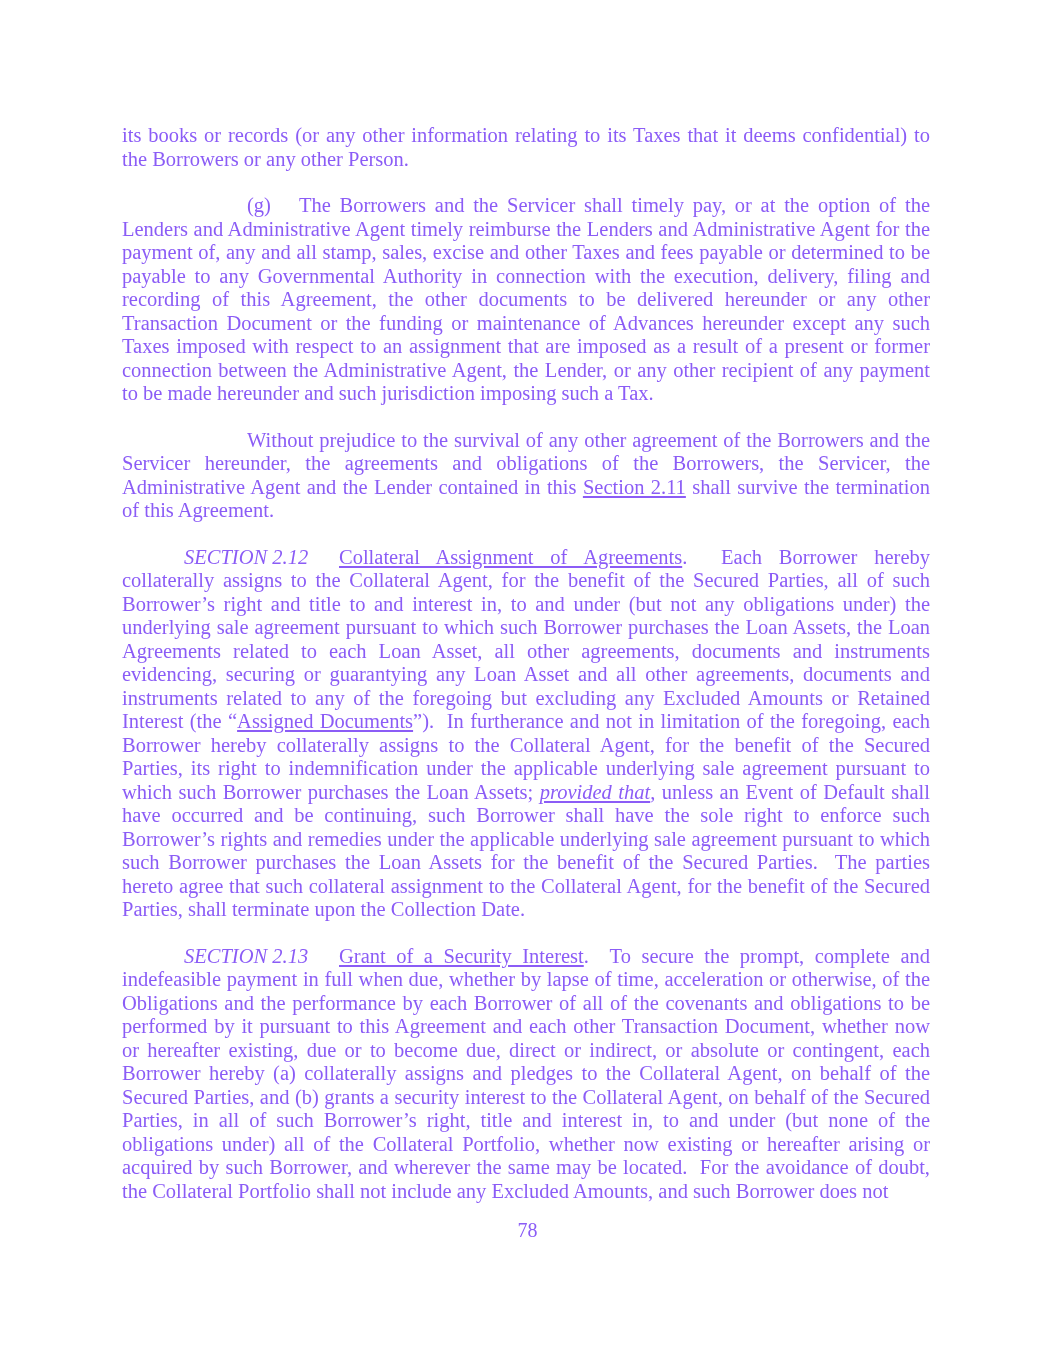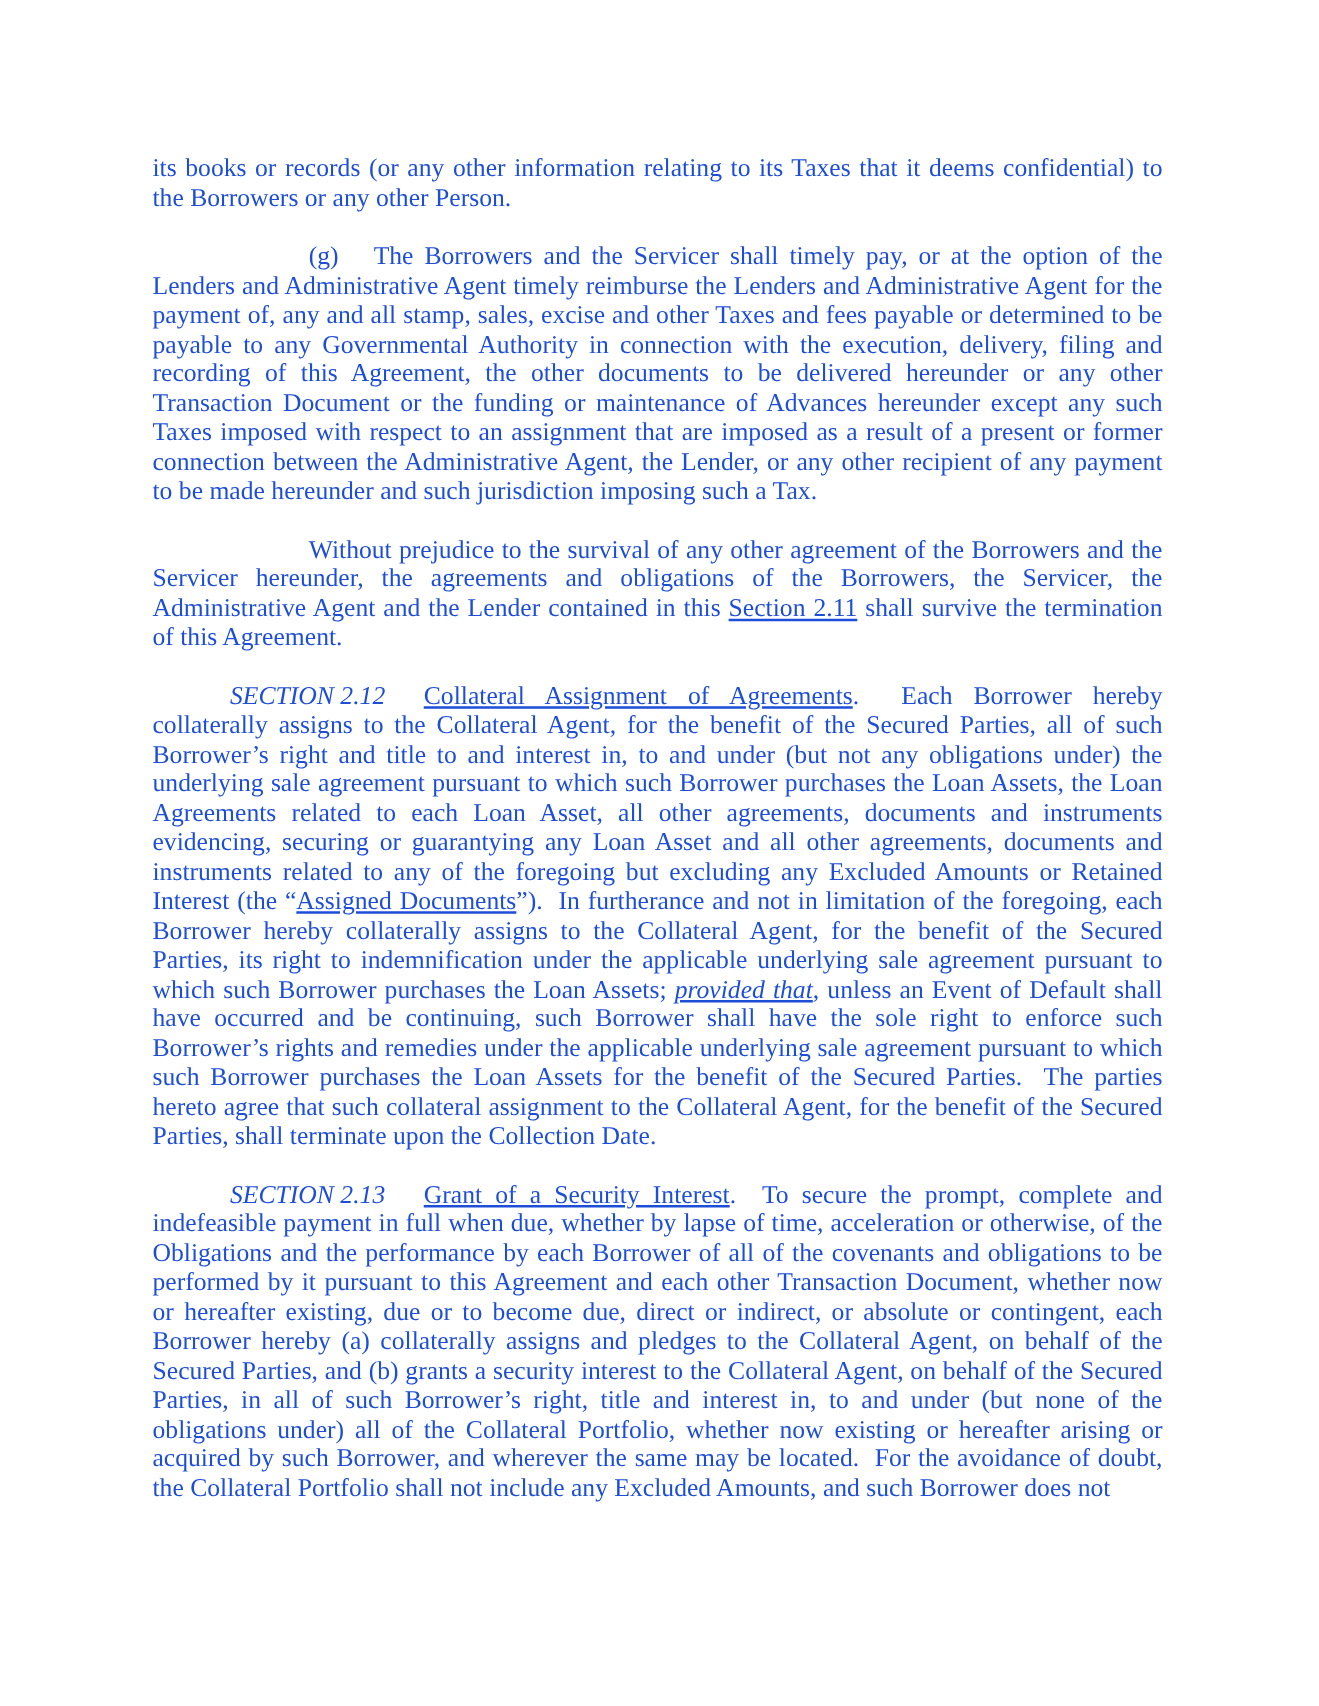--- a/index.html
+++ b/index.html
@@ -3,21 +3,21 @@
 <meta charset="utf-8">
 <style>
   * { margin: 0; padding: 0; box-sizing: border-box; }
   html, body { background: #e8e8e8; }
   .page {
     position: relative;
     width: 1055px;
     height: 1365px;
     margin: 0 auto;
     background: #ffffff;
-    color: #1d4ed8;
+    color: #8b5cf6;
     font-family: "Liberation Serif", "DejaVu Serif", serif;
     overflow: hidden;
   }
   .textblock {
     position: absolute;
     left: 122px;
     top: 124px;
     width: 808px;
   }
   .para {
@@ -56,13 +56,14 @@
 <body>
 
 <div class="page">
   <div class="textblock">
       <p class="para body"><span>its books or records (or any other information relating to its Taxes that it deems confidential) to the Borrowers or any other Person.</span></p>
       <p class="para indent"><span>(g)</span><span class="hgap" style="width: 28px;"></span><span>The Borrowers and the Servicer shall timely pay, or at the option of the Lenders and Administrative Agent timely reimburse the Lenders and Administrative Agent for the payment of, any and all stamp, sales, excise and other Taxes and fees payable or determined to be payable to any Governmental Authority in connection with the execution, delivery, filing and recording of this Agreement, the other documents to be delivered hereunder or any other Transaction Document or the funding or maintenance of Advances hereunder except any such Taxes imposed with respect to an assignment that are imposed as a result of a present or former connection between the Administrative Agent, the Lender, or any other recipient of any payment to be made hereunder and such jurisdiction imposing such a Tax.</span></p>
       <p class="para indent"><span>Without prejudice to the survival of any other agreement of the Borrowers and the Servicer hereunder, the agreements and obligations of the Borrowers, the Servicer, the Administrative Agent and the Lender contained in this </span><span class="u">Section 2.11</span><span> shall survive the termination of this Agreement.</span></p>
       <p class="para section"><span class="seclabel">SECTION 2.12</span><span class="u">Collateral Assignment of Agreements</span><span>.  Each Borrower hereby collaterally assigns to the Collateral Agent, for the benefit of the Secured Parties, all of such Borrower’s right and title to and interest in, to and under (but not any obligations under) the underlying sale agreement pursuant to which such Borrower purchases the Loan Assets, the Loan Agreements related to each Loan Asset, all other agreements, documents and instruments evidencing, securing or guarantying any Loan Asset and all other agreements, documents and instruments related to any of the foregoing but excluding any Excluded Amounts or Retained Interest (the “</span><span class="u">Assigned Documents</span><span>”).  In furtherance and not in limitation of the foregoing, each Borrower hereby collaterally assigns to the Collateral Agent, for the benefit of the Secured Parties, its right to indemnification under the applicable underlying sale agreement pursuant to which such Borrower purchases the Loan Assets; </span><span class="u i">provided that</span><span>, unless an Event of Default shall have occurred and be continuing, such Borrower shall have the sole right to enforce such Borrower’s rights and remedies under the applicable underlying sale agreement pursuant to which such Borrower purchases the Loan Assets for the benefit of the Secured Parties.  The parties hereto agree that such collateral assignment to the Collateral Agent, for the benefit of the Secured Parties, shall terminate upon the Collection Date.</span></p>
       <p class="para section"><span class="seclabel">SECTION 2.13</span><span class="u">Grant of a Security Interest</span><span>.  To secure the prompt, complete and indefeasible payment in full when due, whether by lapse of time, acceleration or otherwise, of the Obligations and the performance by each Borrower of all of the covenants and obligations to be performed by it pursuant to this Agreement and each other Transaction Document, whether now or hereafter existing, due or to become due, direct or indirect, or absolute or contingent, each Borrower hereby (a) collaterally assigns and pledges to the Collateral Agent, on behalf of the Secured Parties, and (b) grants a security interest to the Collateral Agent, on behalf of the Secured Parties, in all of such Borrower’s right, title and interest in, to and under (but none of the obligations under) all of the Collateral Portfolio, whether now existing or hereafter arising or acquired by such Borrower, and wherever the same may be located.  For the avoidance of doubt, the Collateral Portfolio shall not include any Excluded Amounts, and such Borrower does not</span></p>
     </div>
+  <div class="page-number">78</div>
 </div>
 
 </body></html>

